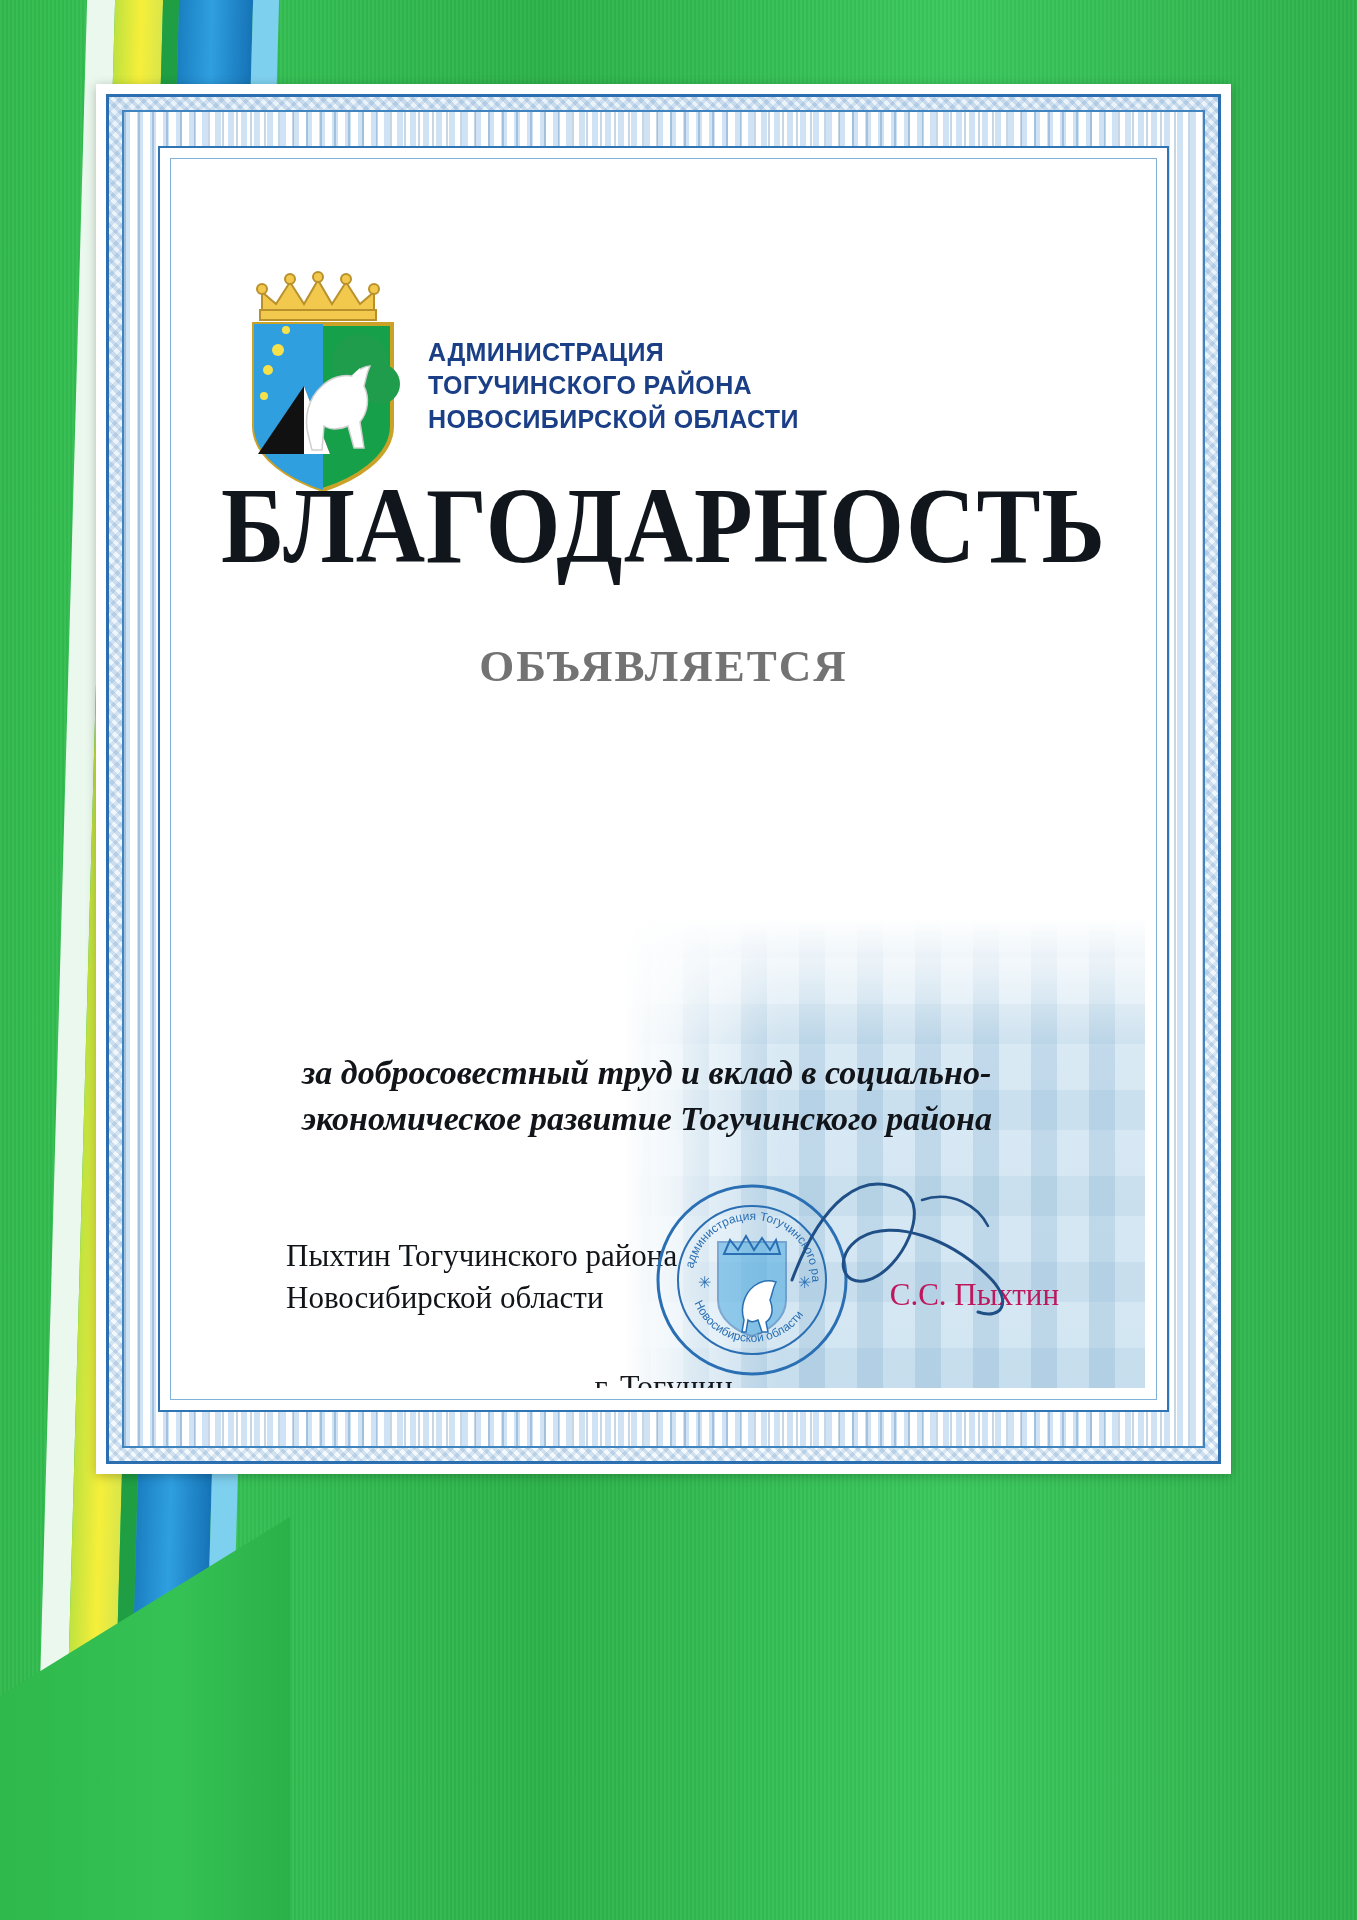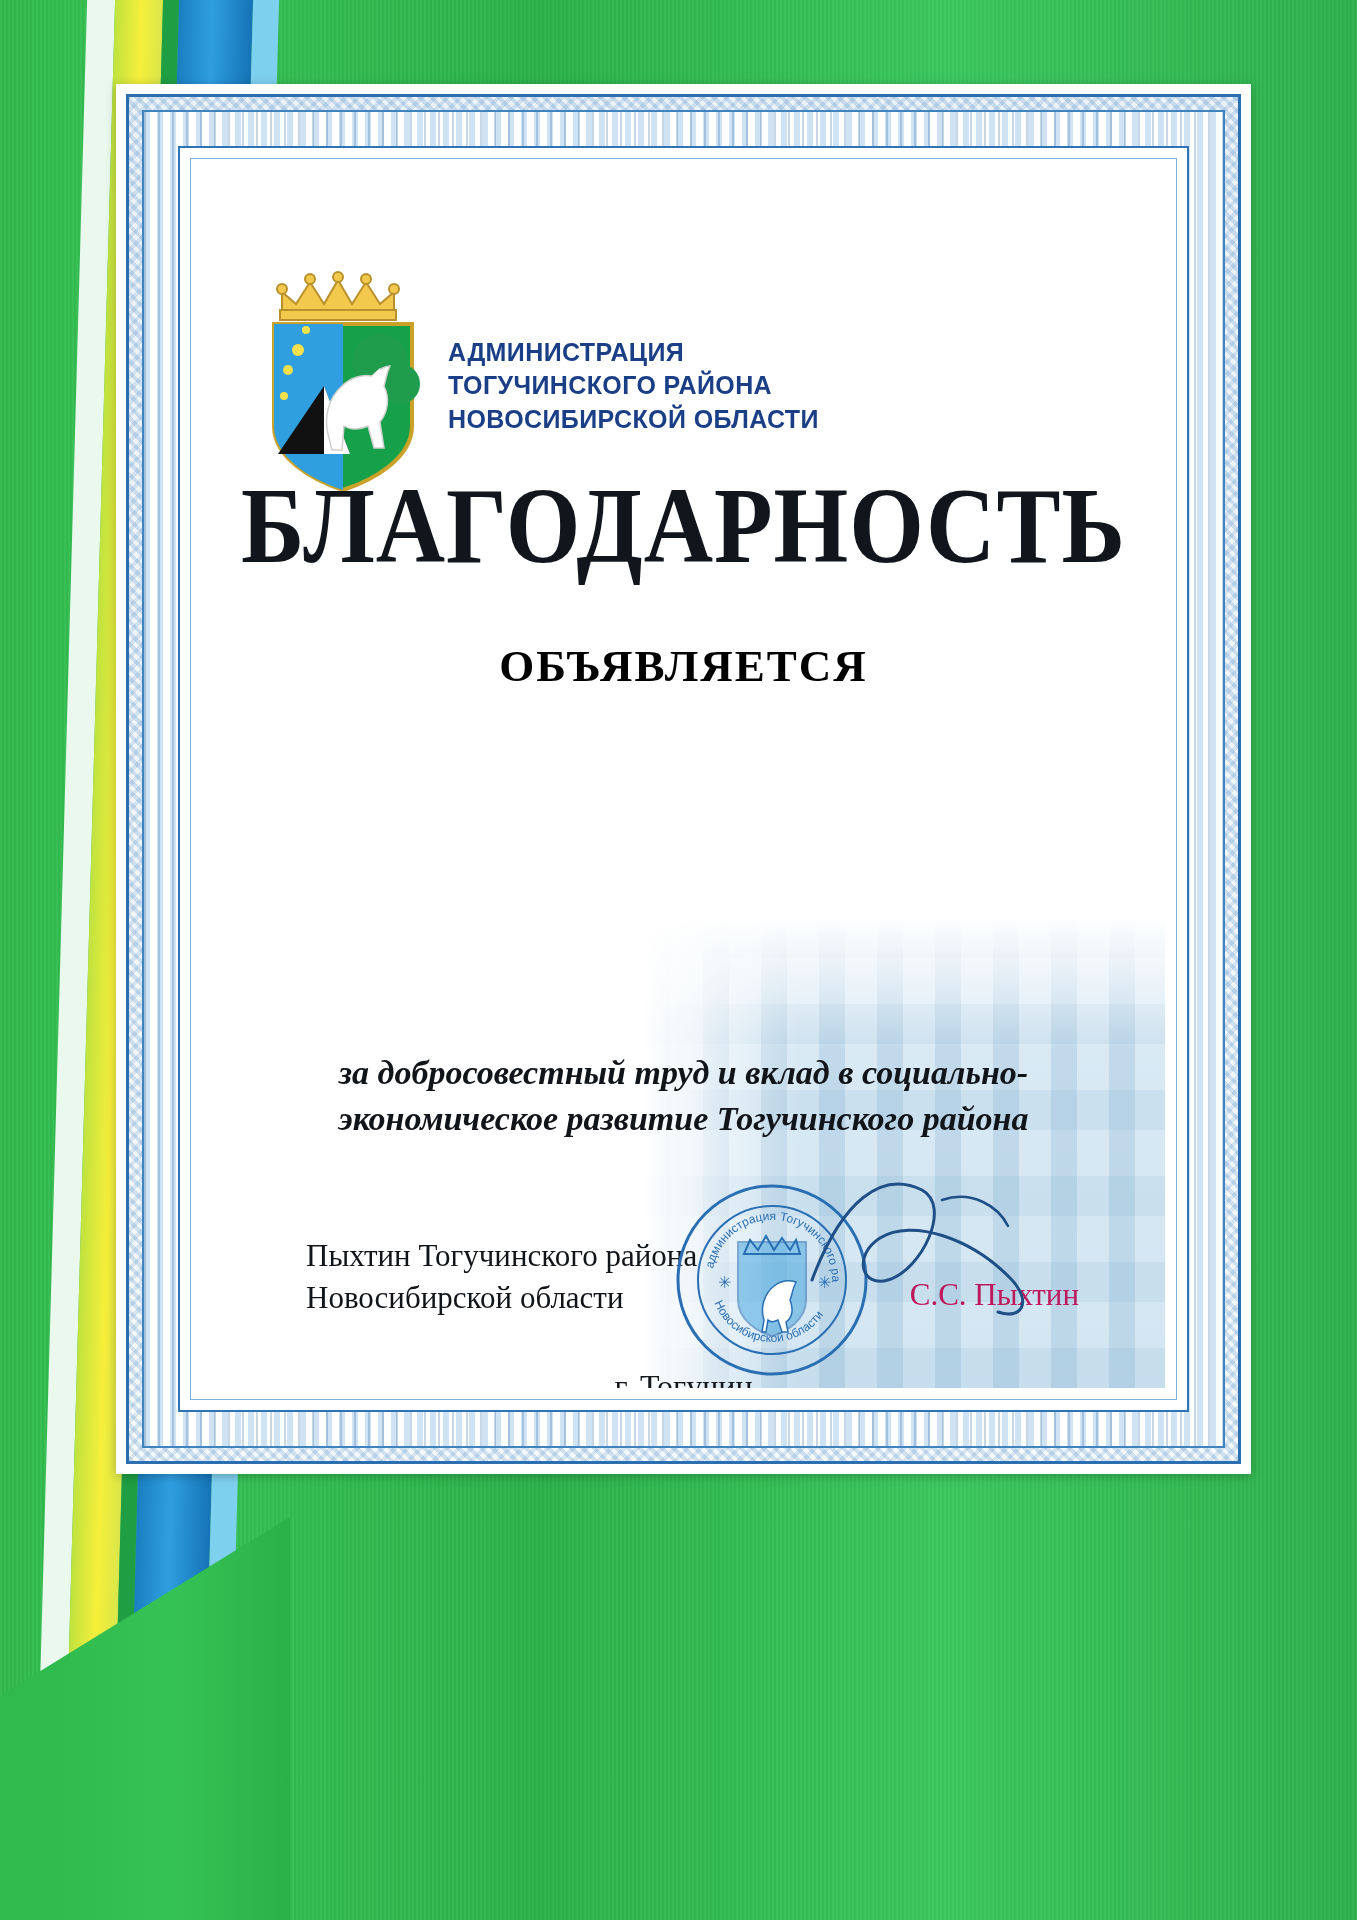--- a/index.html
+++ b/index.html
@@ -39,21 +39,21 @@
   .s-cyan{left:226px;width:26px;background:#7ed0ef;}
   
   .ribbon-mask{
     position:absolute;left:0;bottom:0;width:290px;height:560px;
     background:linear-gradient(90deg,#2fb84b 0%, #35c255 60%, #2bb148 100%);
     clip-path:polygon(0 60%, 100% 28%, 100% 100%, 0 100%);
   }
 
   
   .sheet{
-    position:absolute;left:116px;top:84px;
+    position:absolute;left:96px;top:84px;
     width:1135px;height:1390px;
     background:#ffffff;
     box-shadow:0 2px 10px rgba(0,0,0,.25);
   }
   
   .frame-outer{
     position:absolute;inset:10px;
     border:3px solid #2b6fb0;
     background:
       repeating-linear-gradient(45deg, rgba(43,111,176,.18) 0 4px, rgba(255,255,255,0) 4px 8px),
@@ -123,41 +123,40 @@
     font-weight:bold;
     font-size:96px;
     letter-spacing:1px;
     color:#10161c;
     transform:scaleY(1.12);
   }
 
   .subtitle{
     position:absolute;left:0;right:0;top:470px;
     text-align:center;
-    font-weight:bold;font-size:45px;letter-spacing:2px;color:#000000;
+    font-weight:bold;font-size:45px;letter-spacing:2px;color:#737373;
   }
 
   .recipient{
     position:absolute;left:0;right:0;top:566px;
     text-align:center;
     font-weight:bold;color:#17366f;
     line-height:1.18;
   }
   .recipient .r1{font-size:58px;}
   .recipient .r2{font-size:58px;}
 
   .position{
     position:absolute;left:120px;right:110px;top:712px;
     text-align:center;
     font-size:24.5px;line-height:1.30;color:#14171b;
   }
 
   .reason{
     position:absolute;left:120px;right:120px;top:880px;
-    text-align:center;
     font-style:italic;font-weight:bold;
     font-size:34px;line-height:1.35;color:#111418;
   }
 
   .signature-block{
     position:absolute;left:104px;top:1065px;
     font-size:31px;line-height:1.35;color:#111418;
   }
   .signer{
     position:absolute;right:86px;top:1107px;

